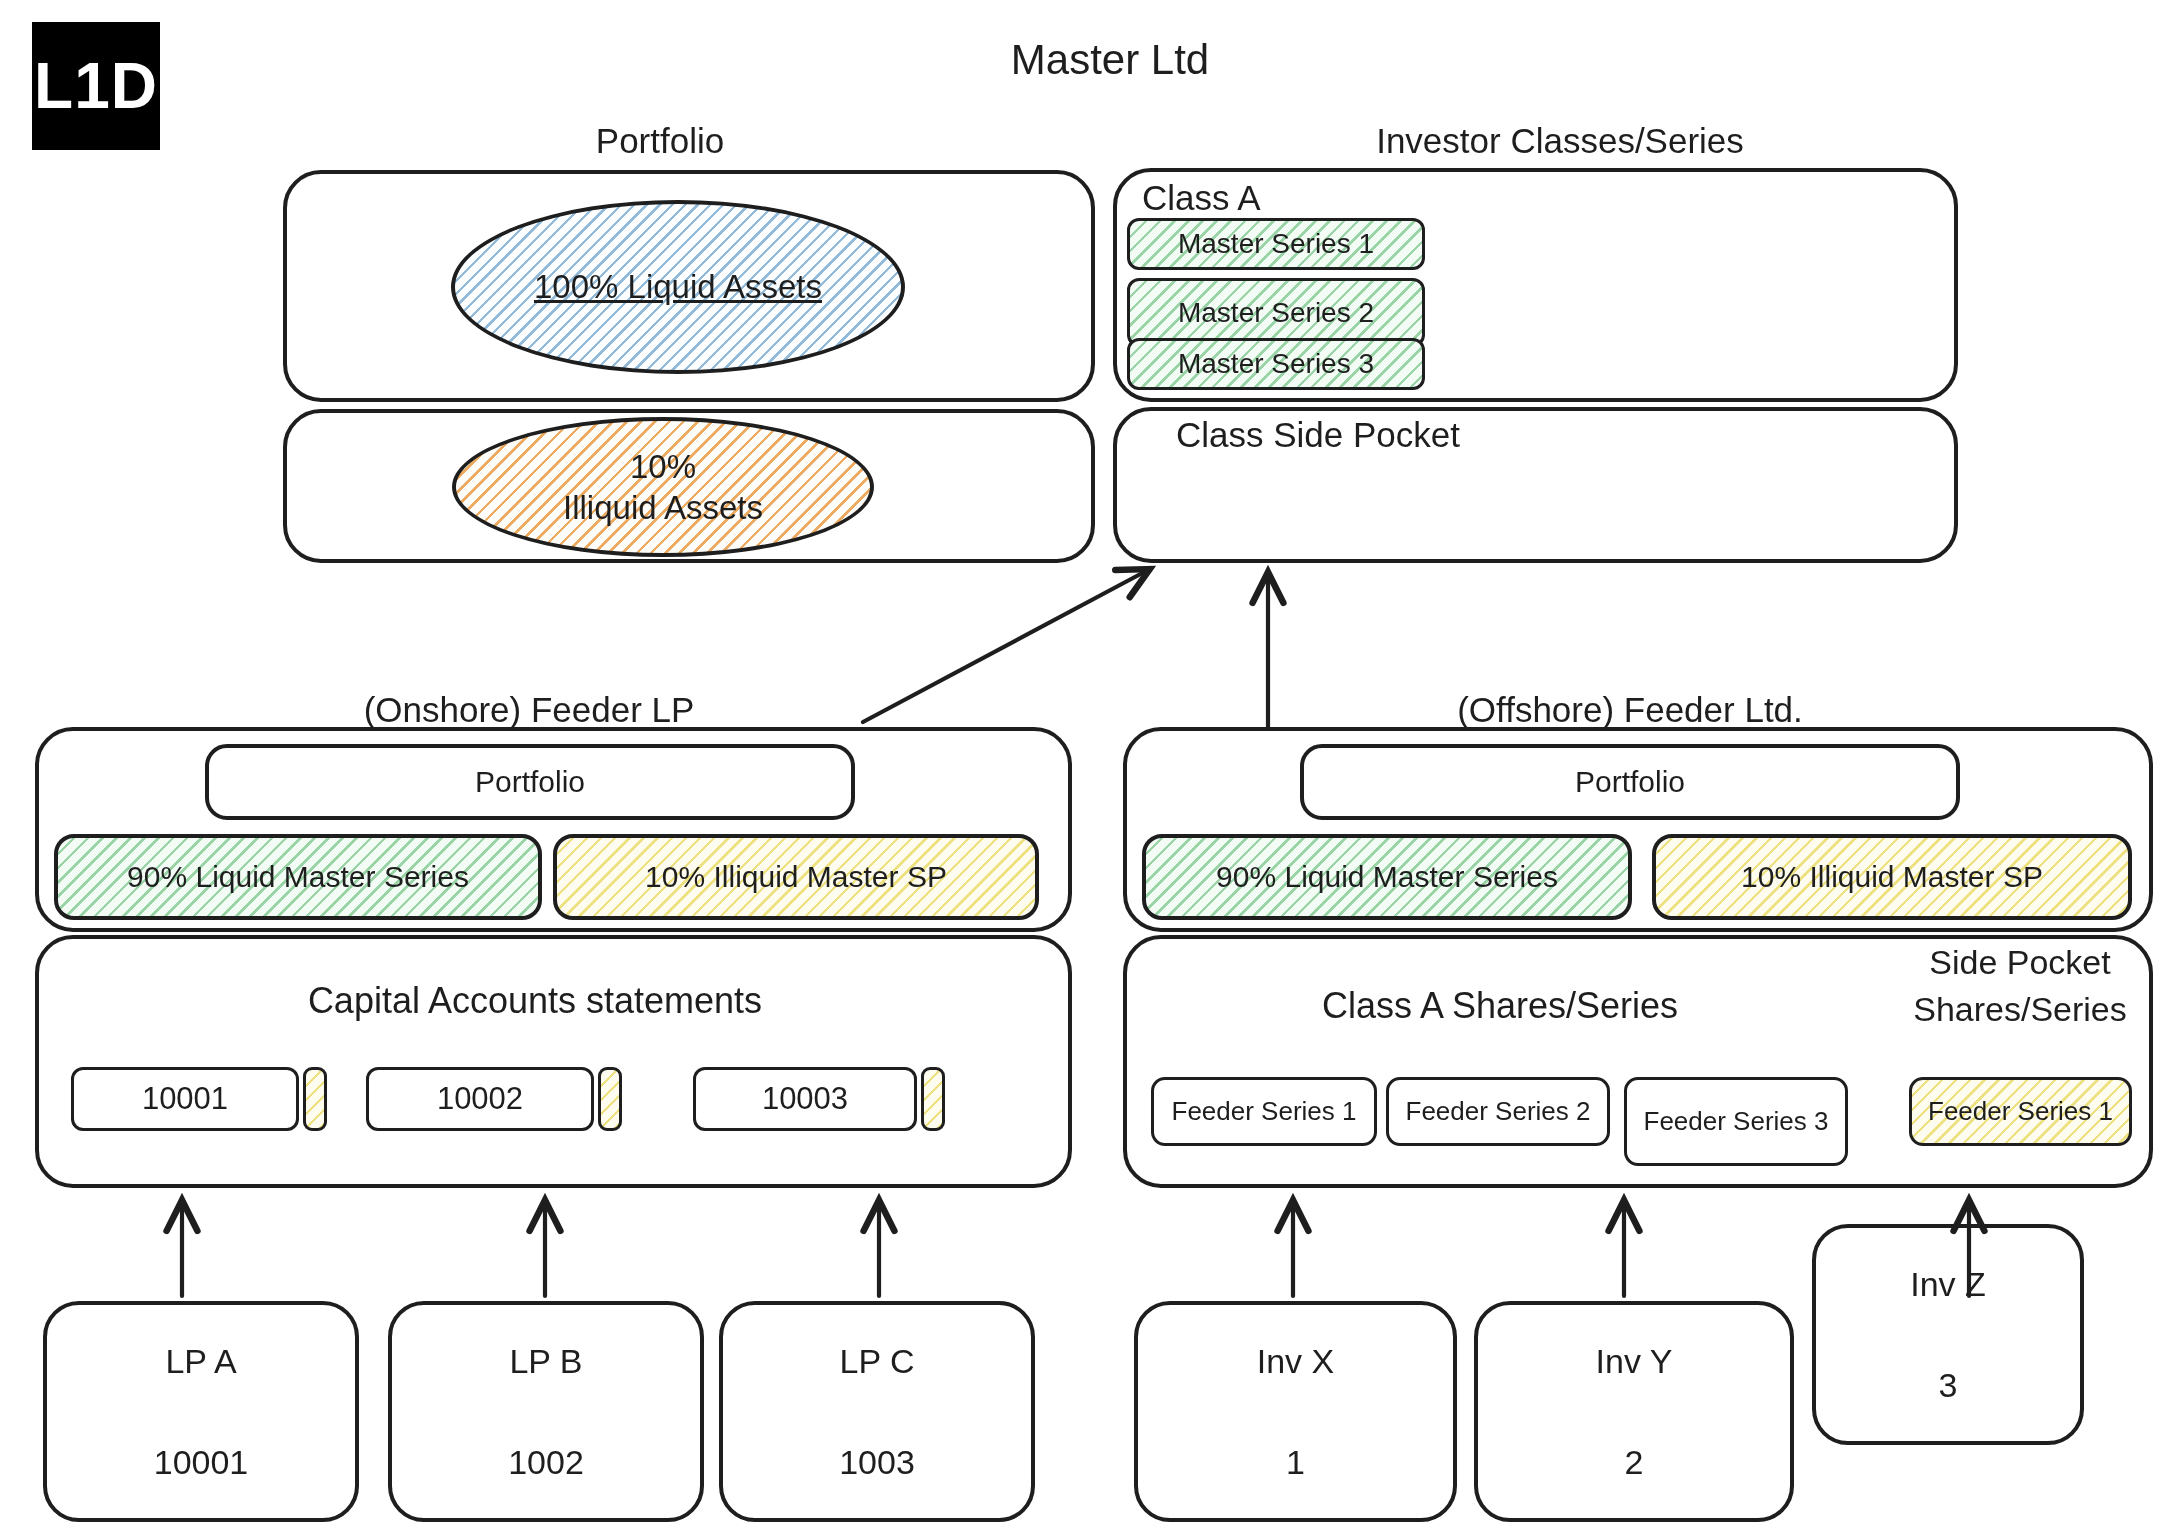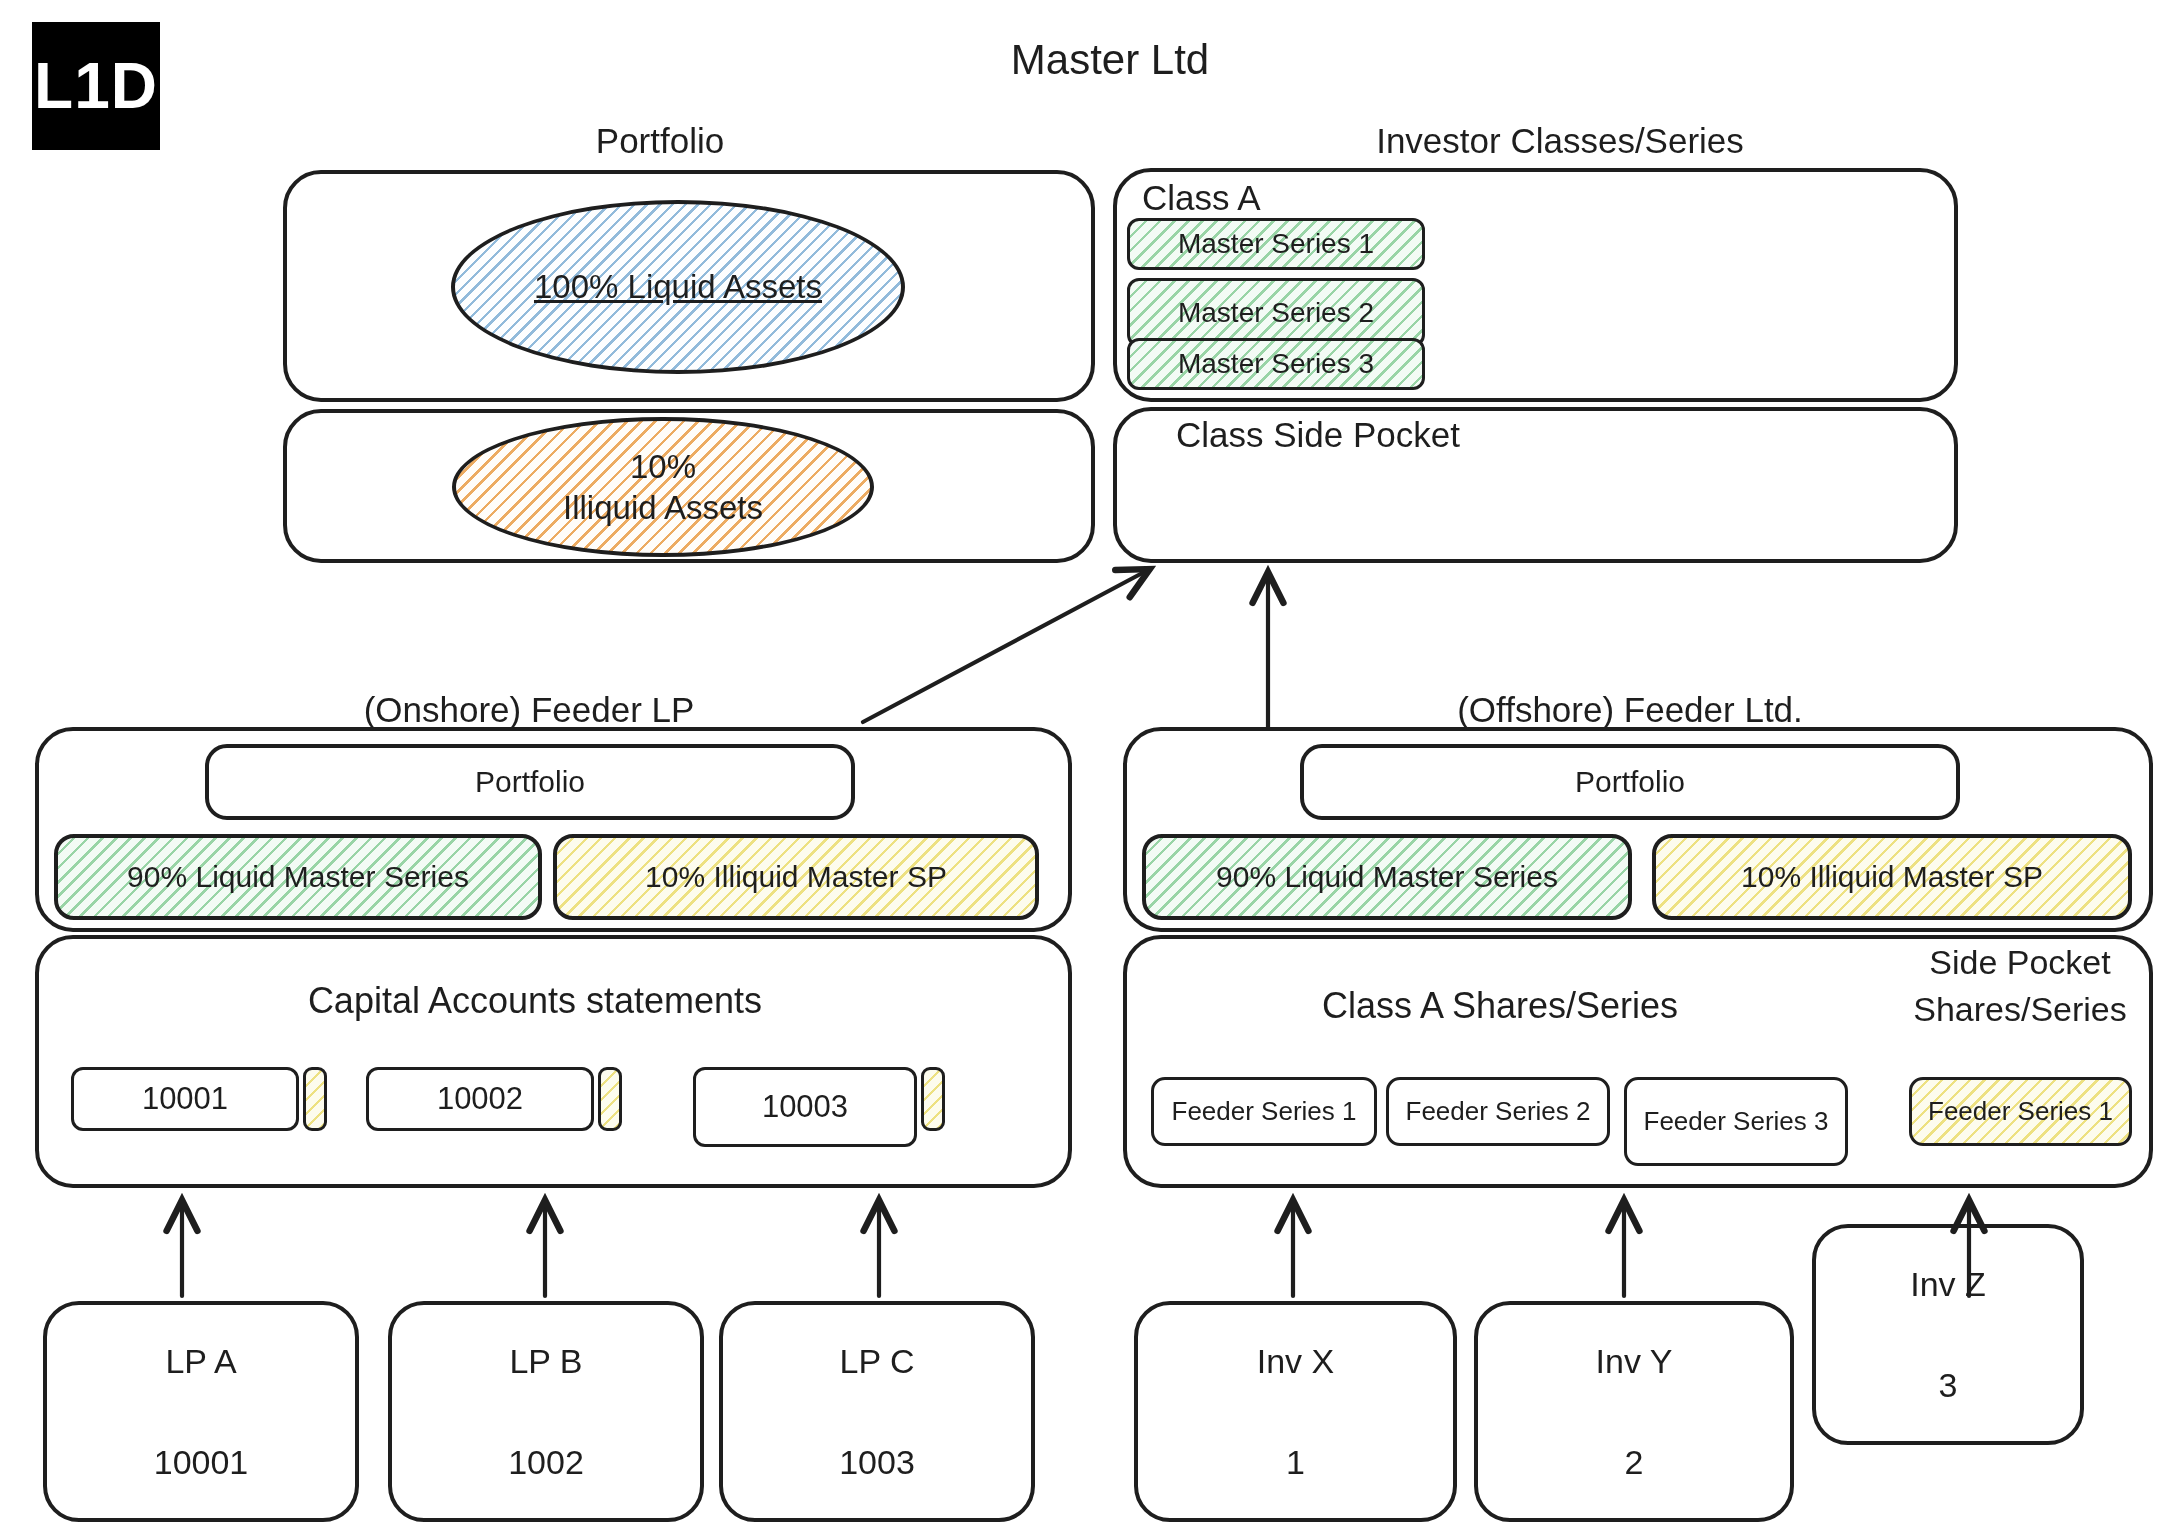--- a/index.html
+++ b/index.html
@@ -80,21 +80,21 @@
   <div class="box" style="left:35px;top:935px;width:1037px;height:253px;"></div>
   <div class="txt center" style="left:235px;top:980px;width:600px;font-size:36px;">Capital Accounts statements</div>
   <div class="acct" style="left:71px;top:1067px;width:228px;height:64px;">
     <span>10001</span>
   </div>
   <div class="accttab h-yellow" style="left:303px;top:1067px;width:24px;height:64px;"></div>
   <div class="acct" style="left:366px;top:1067px;width:228px;height:64px;">
     <span>10002</span>
   </div>
   <div class="accttab h-yellow" style="left:598px;top:1067px;width:24px;height:64px;"></div>
-  <div class="acct" style="left:693px;top:1067px;width:224px;height:80px;">
+  <div class="acct" style="left:693px;top:1067px;width:224px;height:64px;">
     <span>10003</span>
   </div>
   <div class="accttab h-yellow" style="left:921px;top:1067px;width:24px;height:64px;"></div>
 
   <div class="invbox" style="left:43px;top:1301px;width:316px;height:221px;">
     <span>LP A</span>
     <span>10001</span>
   </div>
   <div class="invbox" style="left:388px;top:1301px;width:316px;height:221px;">
     <span>LP B</span>

